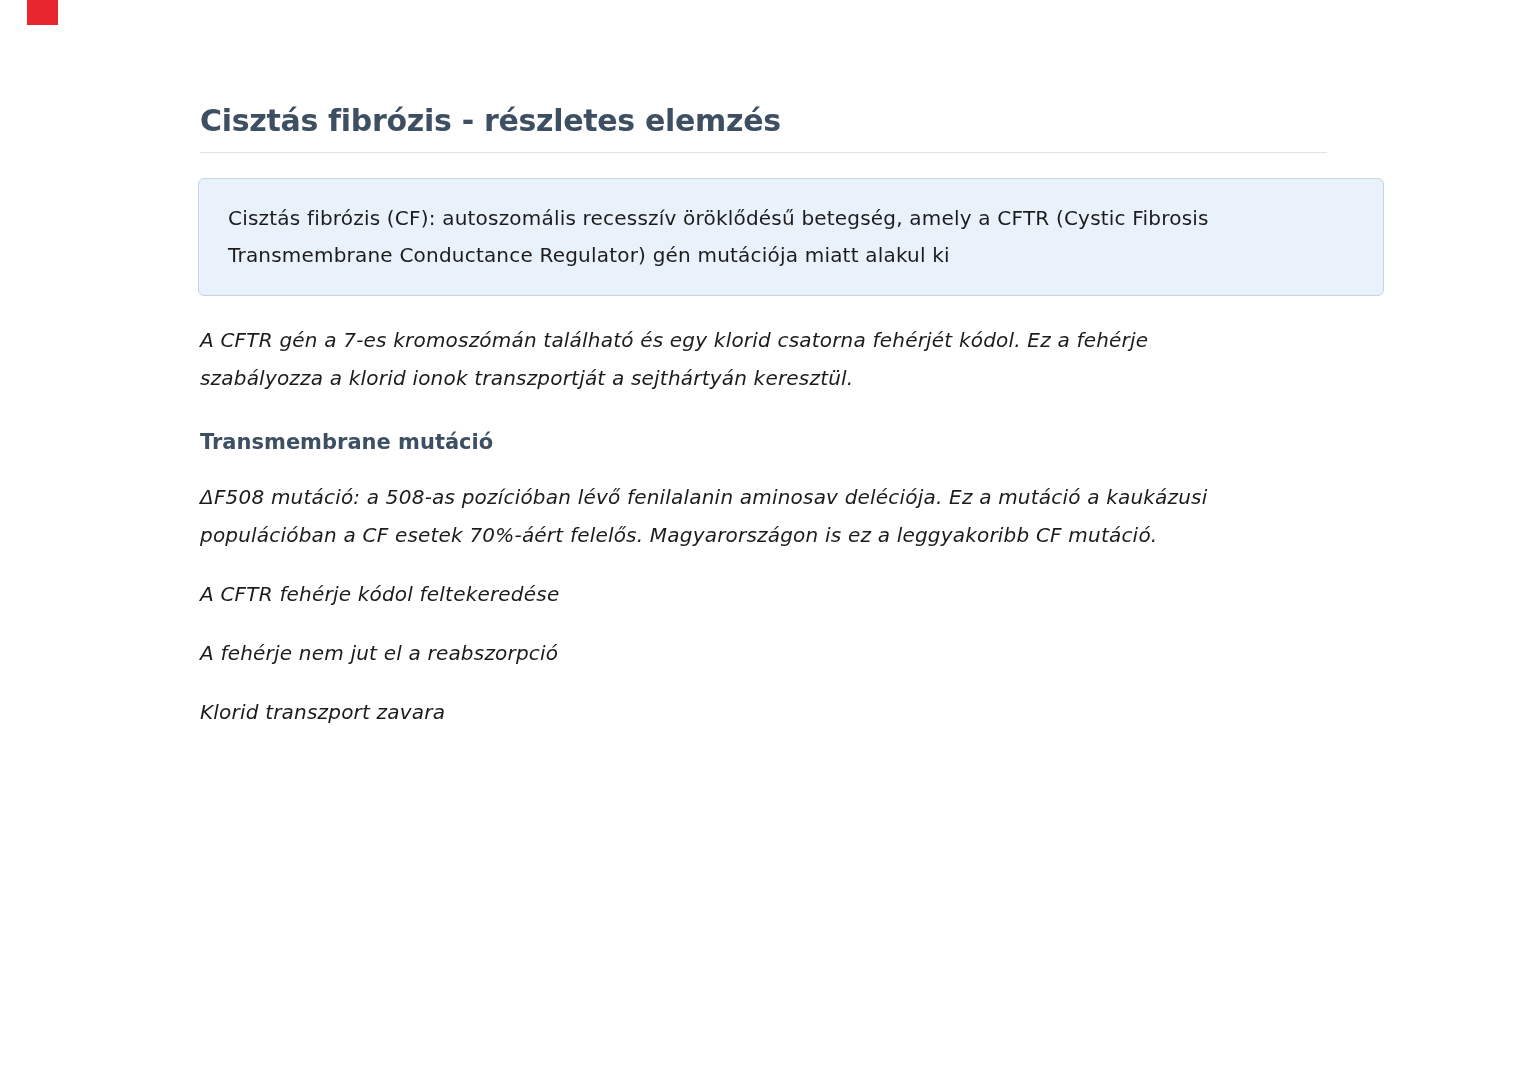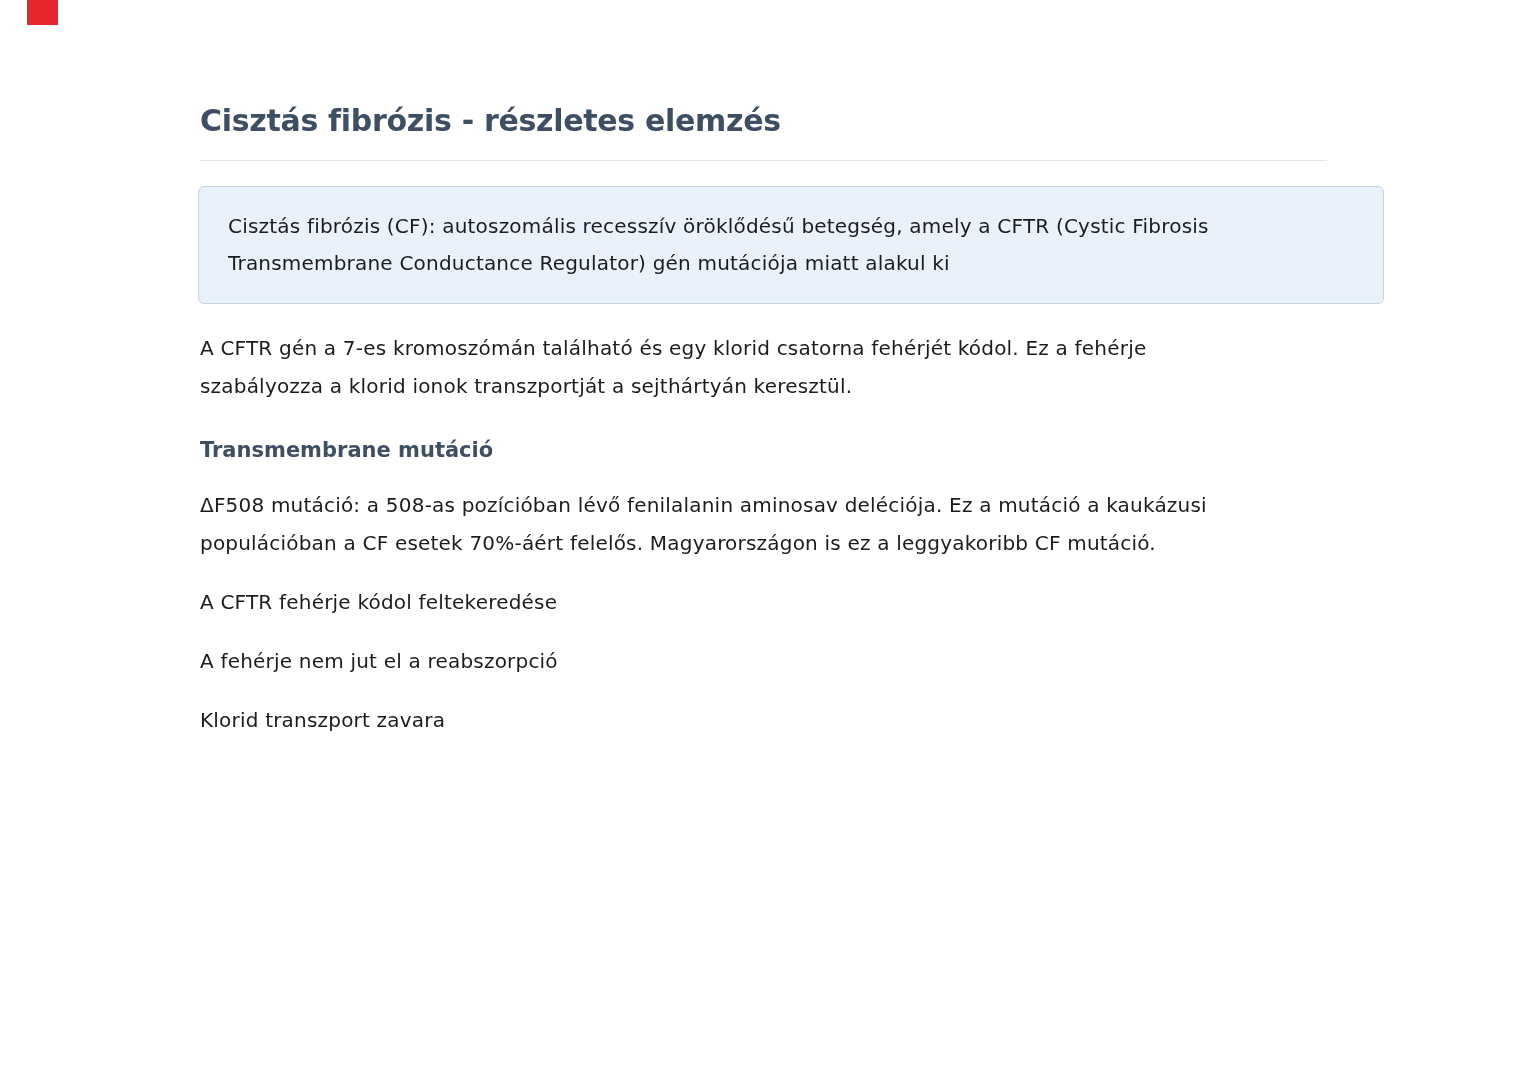--- a/index.html
+++ b/index.html
@@ -26,21 +26,21 @@
     width:31px;height:25px;
     background:var(--marker);
   }
   .doc{
     position:absolute;
     left:200px;top:0;
     width:1127px;
   }
   h1.doc-title{
     margin:98px 0 0;
-    padding-bottom:16px;
+    padding-bottom:8px;
     border-bottom:1px solid var(--rule);
     font-size:30px;
     line-height:46px;
     letter-spacing:-0.3px;
     font-weight:bold;
     color:var(--heading);
   }
   .callout{
     margin:25px 0 16px -2px;
     width:1186px;
@@ -54,20 +54,21 @@
     white-space:pre-line;
     color:var(--body);
   }
   .doc p{
     margin:21px 0 0;
     font-size:20px;
     line-height:38px;
     letter-spacing:0.2px;
     white-space:pre-line;
     color:var(--body);
+    font-style:italic;
   }
   .doc p.intro{margin-top:25px;}
   .doc p.after-heading{margin-top:21px;}
   h2.section-heading{
     margin:30px 0 6px;
     font-size:21px;
     line-height:30px;
     font-weight:bold;
     color:var(--heading);
   }

